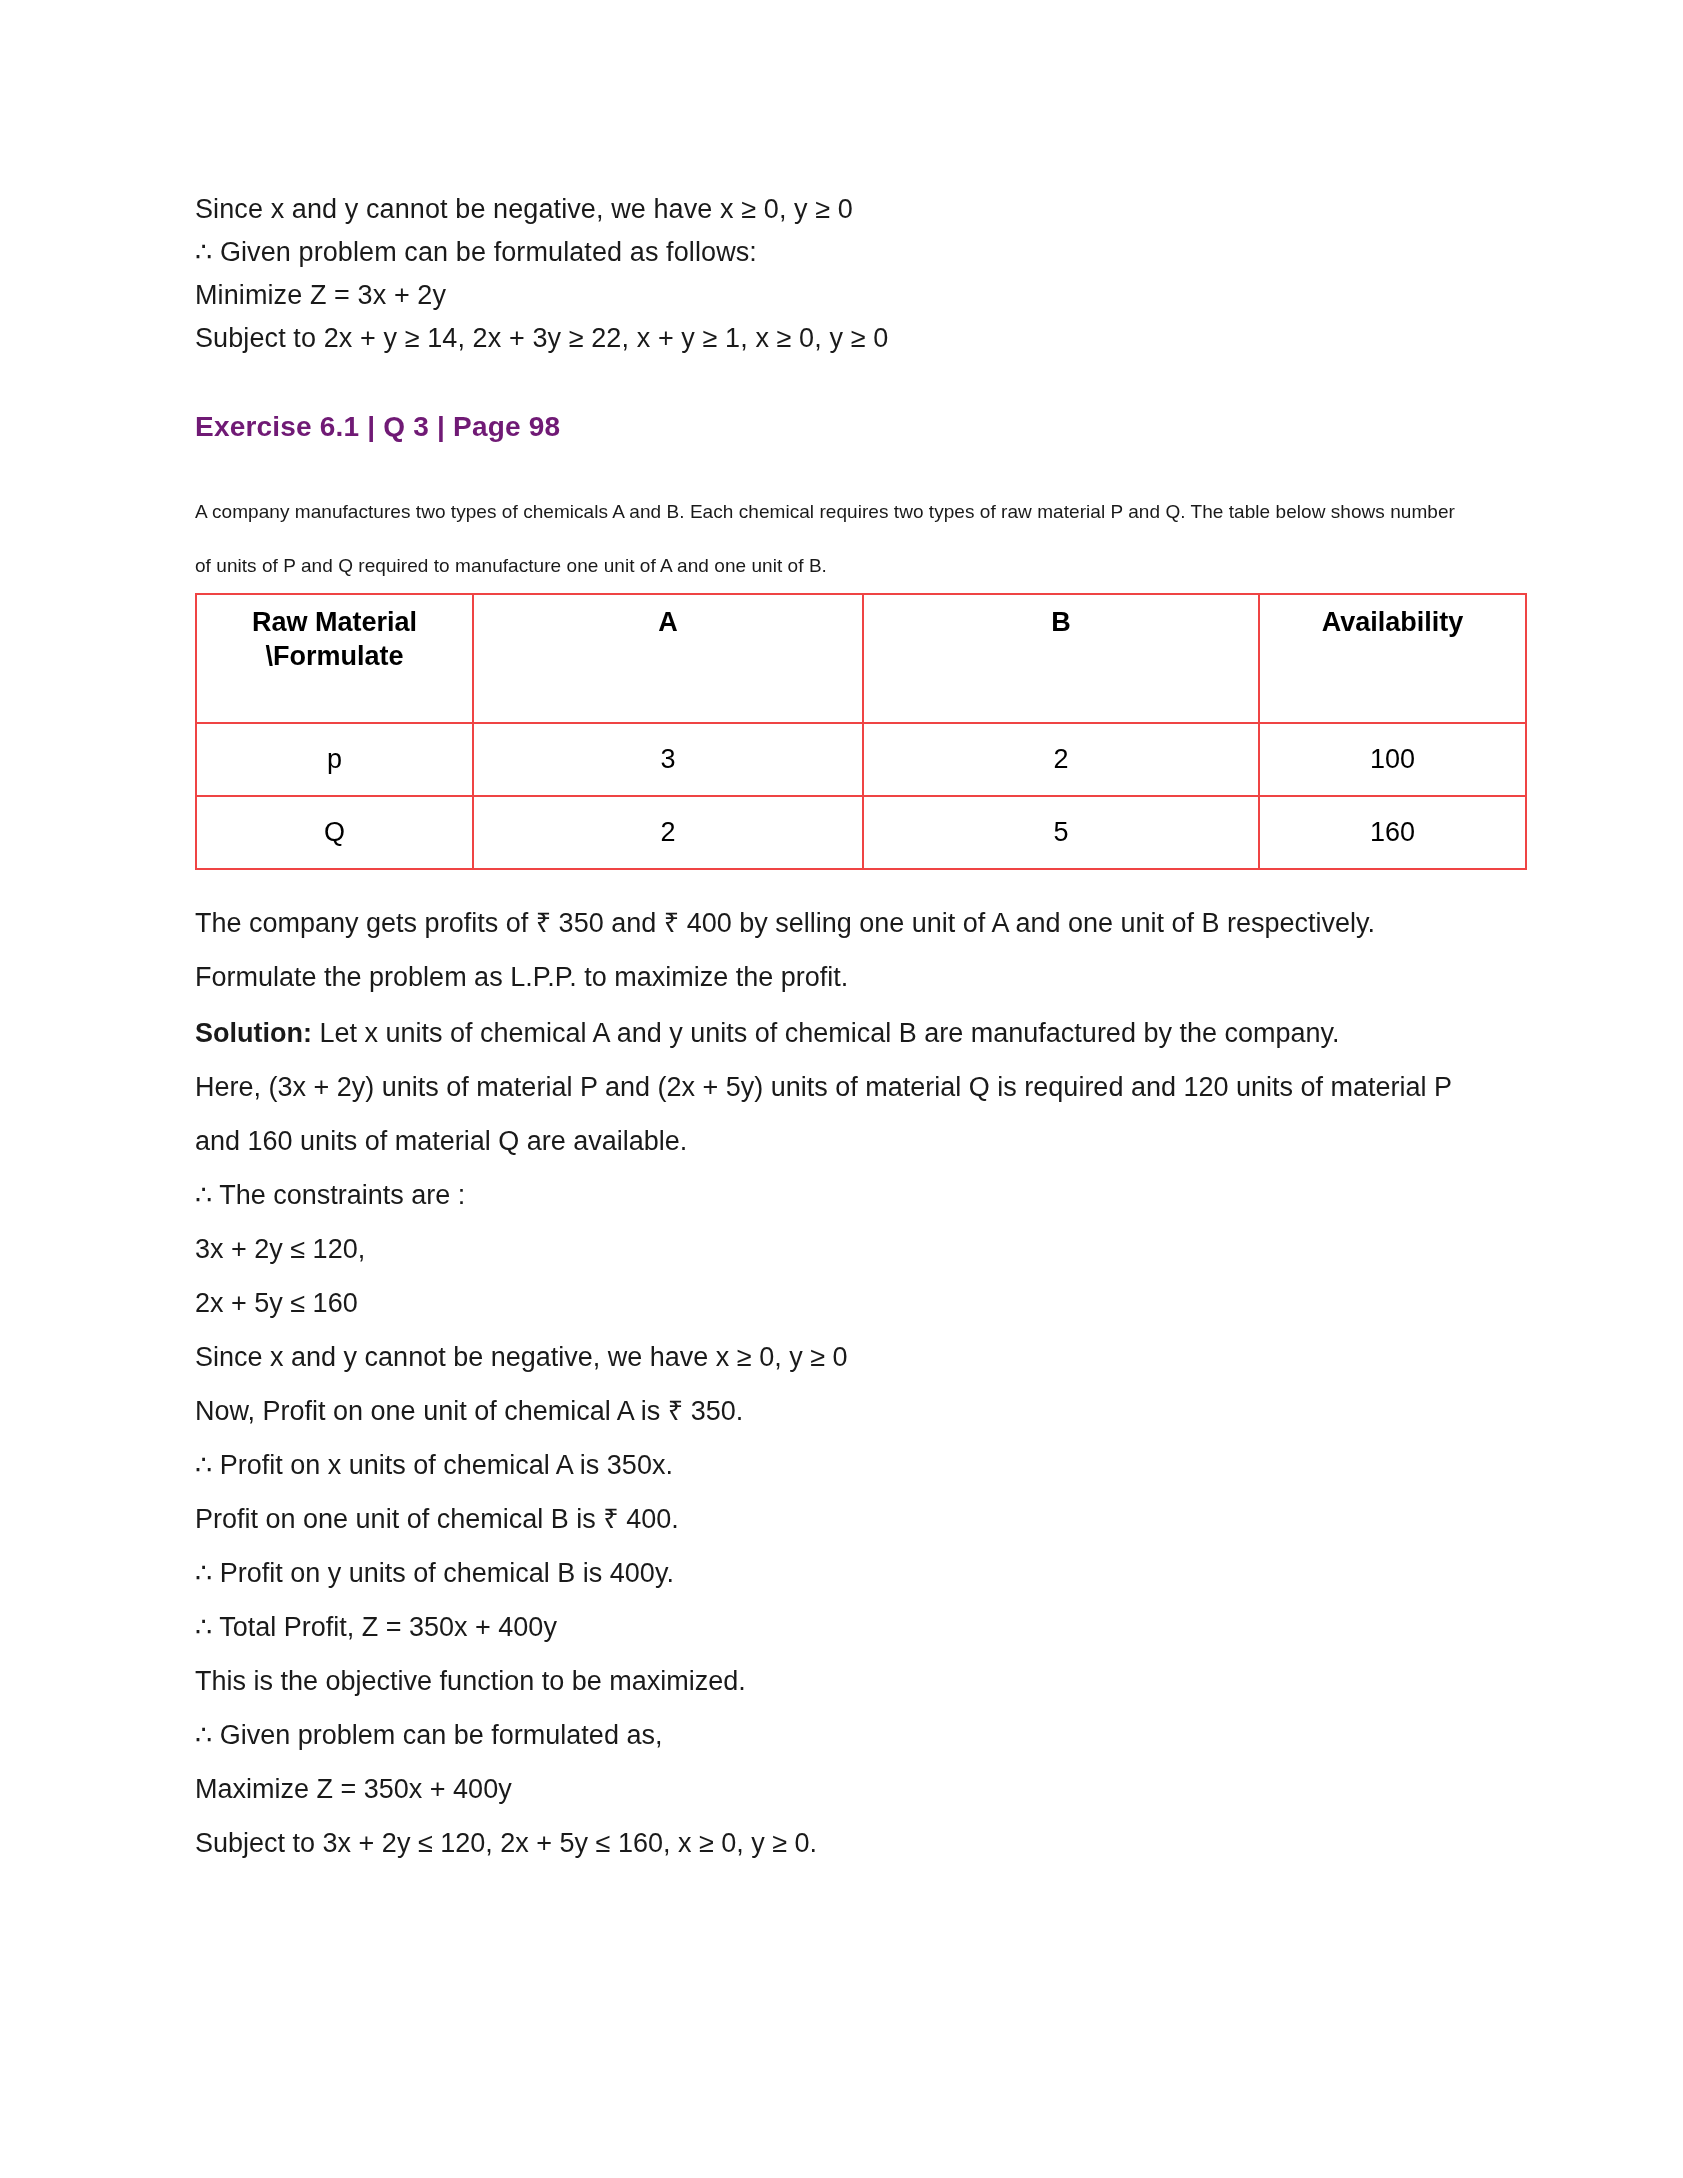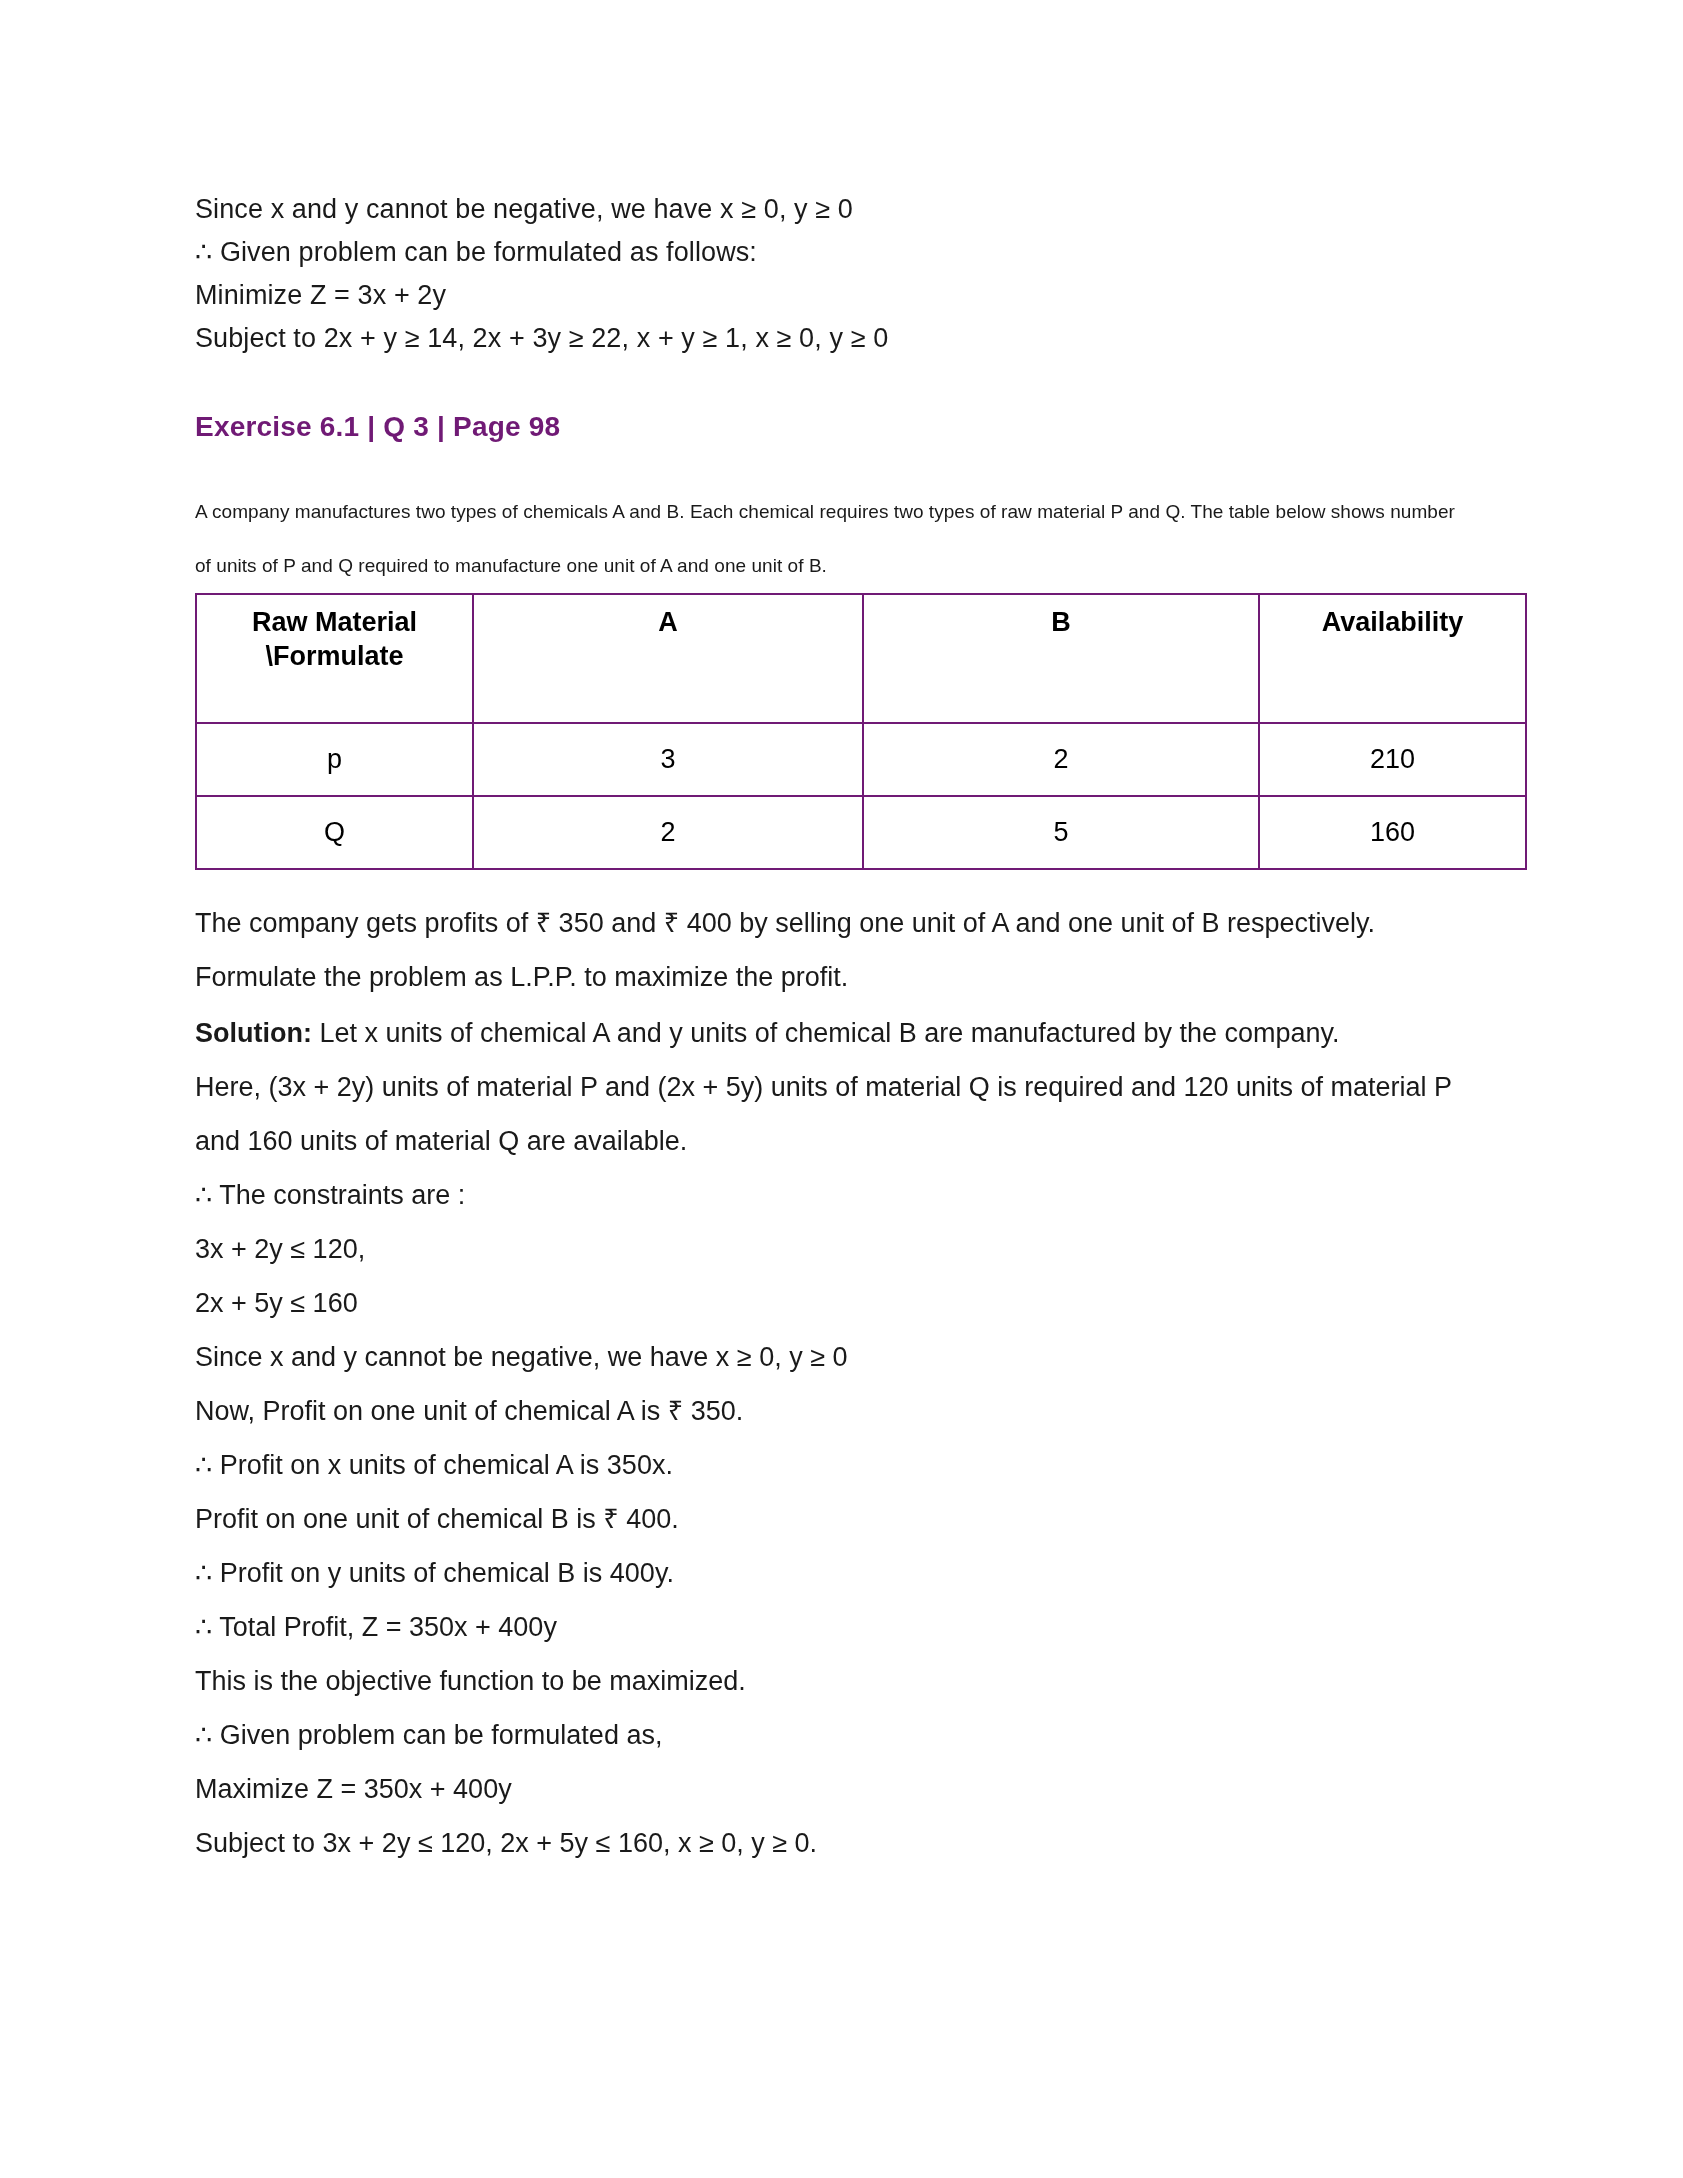--- a/index.html
+++ b/index.html
@@ -50,21 +50,21 @@
     margin-bottom: 0;
     max-width: 1277px;
   }
   .data-table {
     border-collapse: collapse;
     width: 1275px;
     margin: 0;
     table-layout: fixed;
   }
   .data-table td, .data-table th {
-    border: 2px solid #701a75;
+    border: 2px solid #ef4444;
     text-align: center;
     vertical-align: top;
     font-size: 27px;
     padding: 10px 6px;
     font-weight: normal;
     color: #000;
   }
   .data-table thead th {
     font-weight: bold;
     height: 107px;
@@ -126,21 +126,21 @@
         <th class="col-a">A</th>
         <th class="col-b">B</th>
         <th class="col-av">Availability</th>
       </tr>
     </thead>
     <tbody>
       <tr>
         <td>p</td>
         <td>3</td>
         <td>2</td>
-        <td>210</td>
+        <td>100</td>
       </tr>
       <tr>
         <td>Q</td>
         <td>2</td>
         <td>5</td>
         <td>160</td>
       </tr>
     </tbody>
   </table>
 

